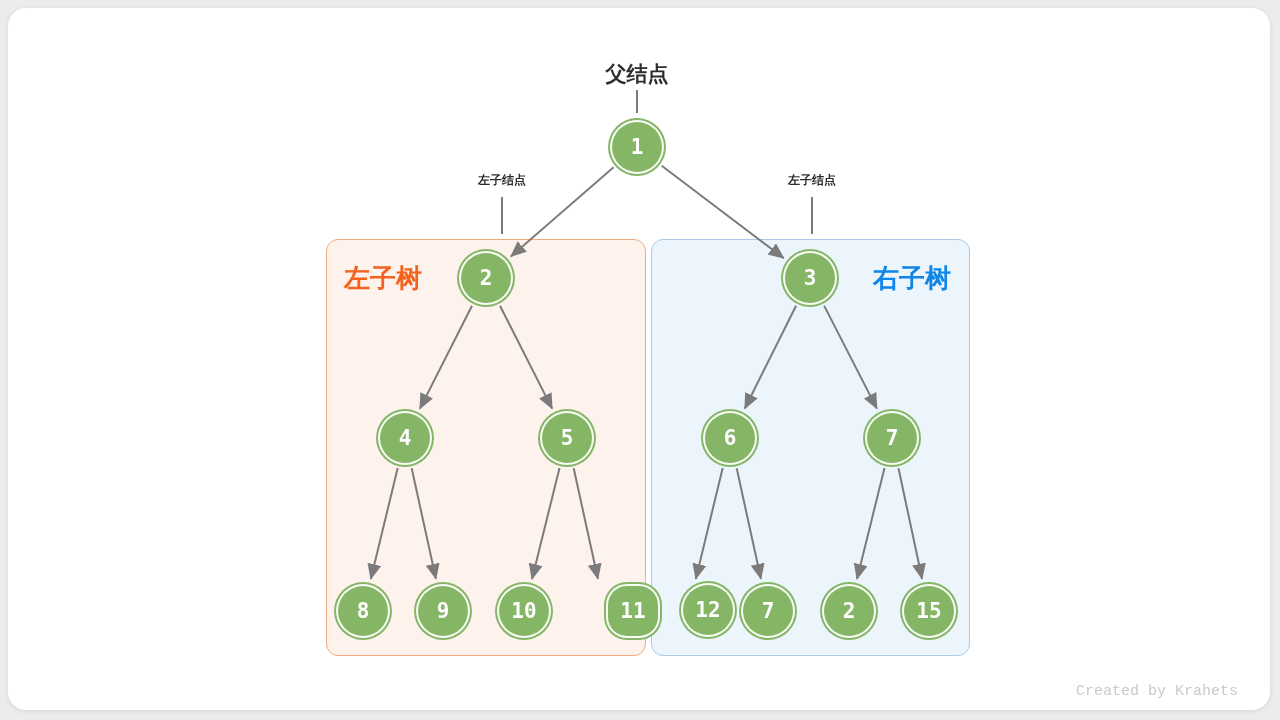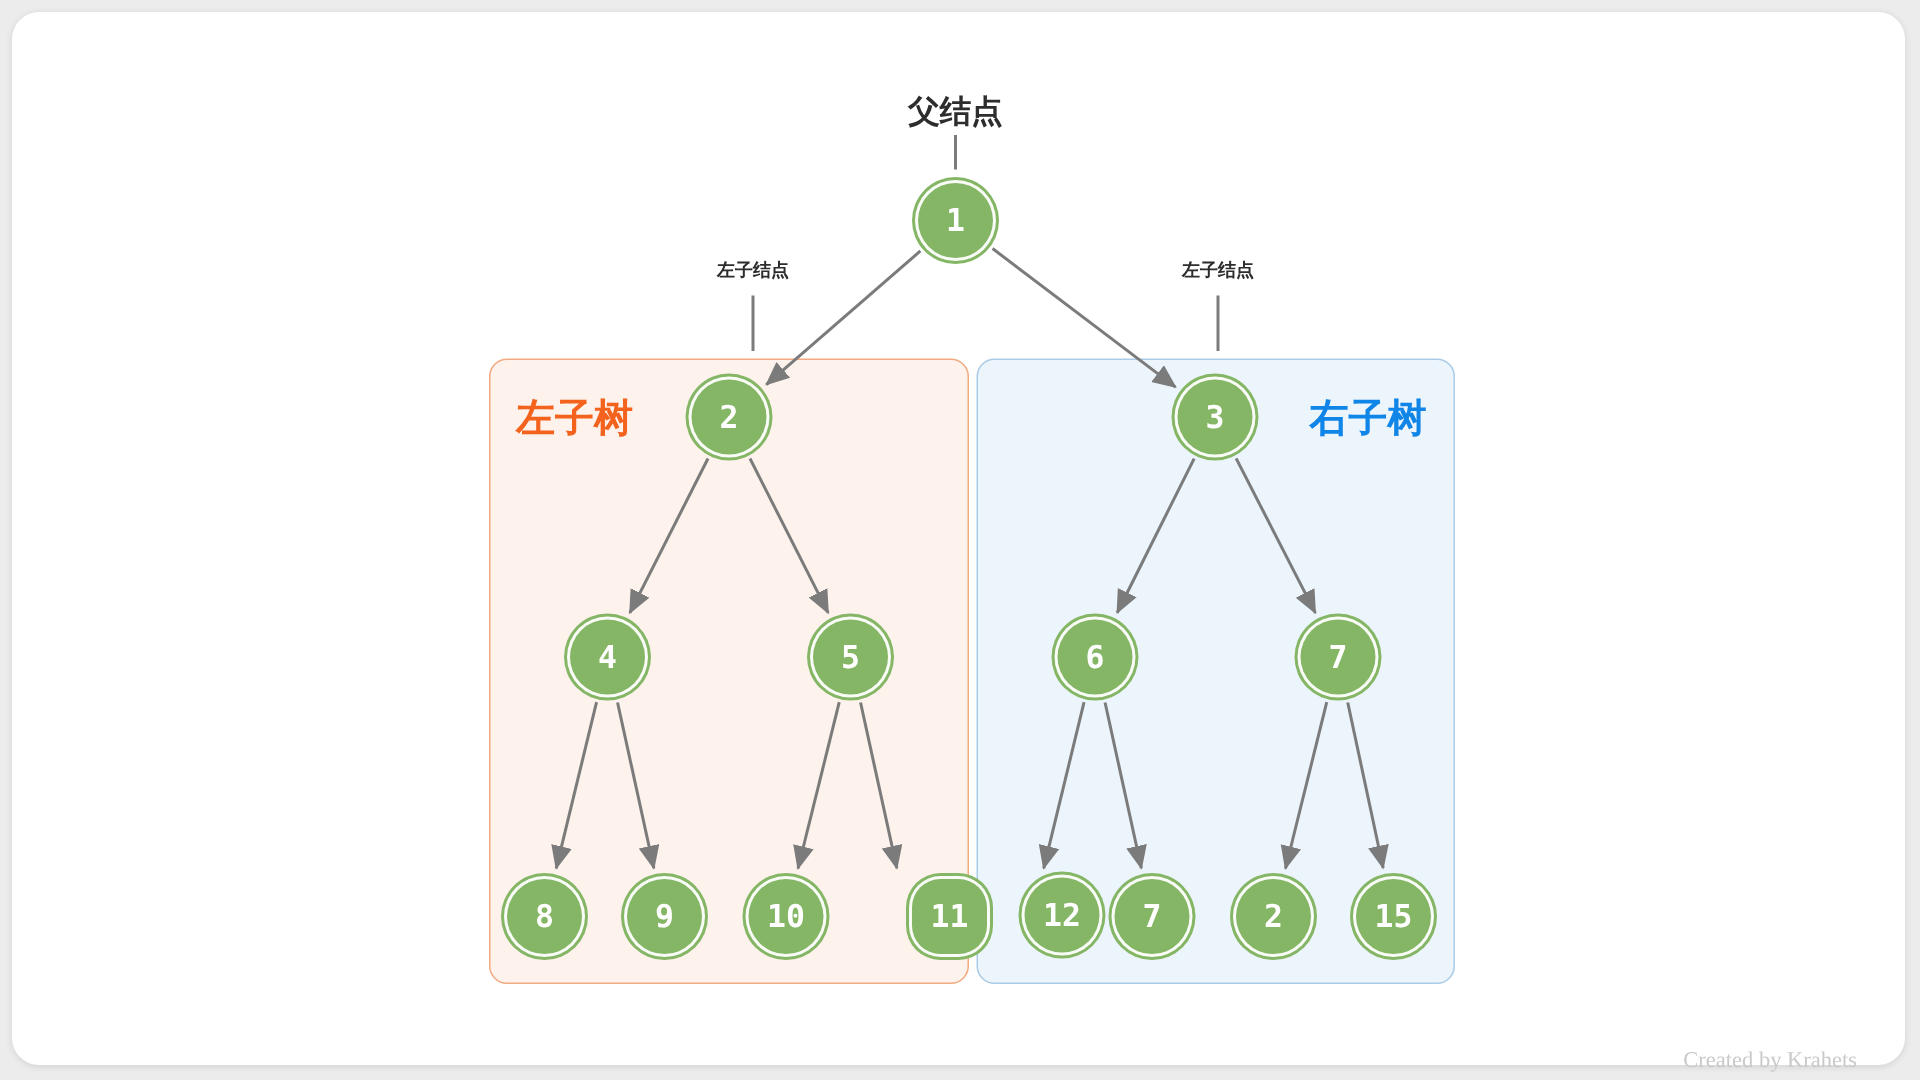--- a/index.html
+++ b/index.html
@@ -81,22 +81,22 @@
     align-items: center;
     justify-content: center;
     color: var(--node-text, #ffffff);
     font-family: "DejaVu Sans Mono", monospace;
     font-size: 21px;
     font-weight: 700;
   }
   .credit {
     position: absolute;
     right: 42px;
-    bottom: 4px;
-    font-family: Liberation Serif, serif;
+    bottom: 20px;
+    font-family: Liberation Mono, monospace;
     font-size: 15px;
     color: var(--credit-text, #c9c9c9);
     z-index: 5;
     margin-left: 28px;
   }
 </style>
 </head>
 <body>
 
 <div class="stage">

